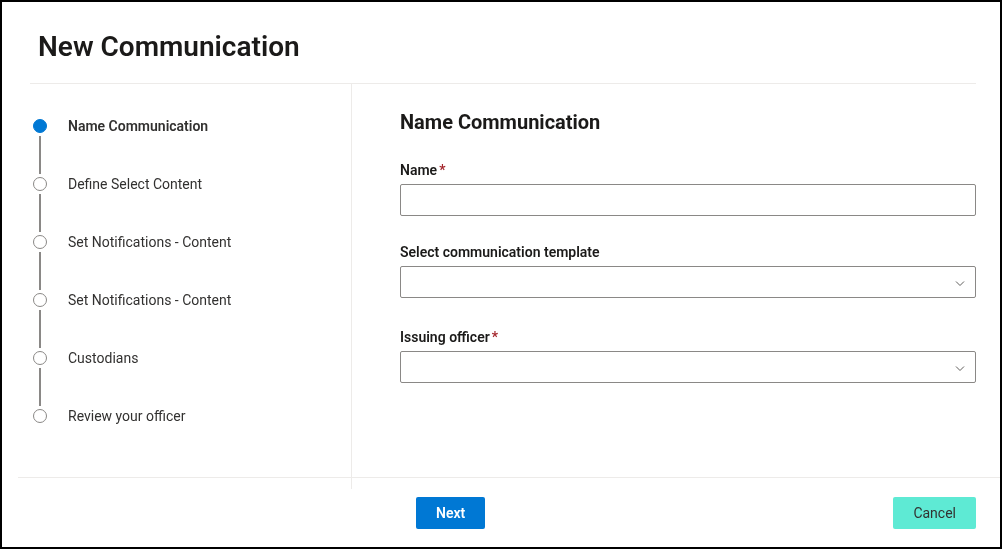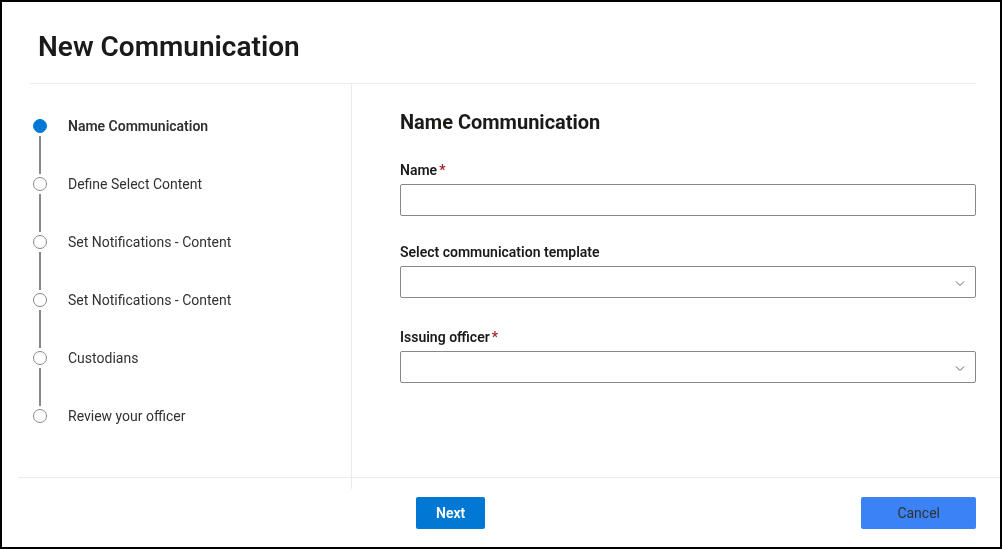--- a/index.html
+++ b/index.html
@@ -151,25 +151,25 @@
     border: none;
     border-radius: 2px;
     padding: 0 20px;
     height: 32px;
     font-size: 14px;
     font-weight: 600;
     cursor: pointer;
     font-family: inherit;
   }
   .btn-secondary {
-    background: #3b82f6;
+    background: #5eead4;
     color: #323130;
     border: none;
     border-radius: 2px;
-    padding: 0 36px;
+    padding: 0 20px;
     height: 32px;
     font-size: 14px;
     cursor: pointer;
     margin-left: auto;
     font-family: inherit;
   }
 </style>
 </head>
 <body>
 

